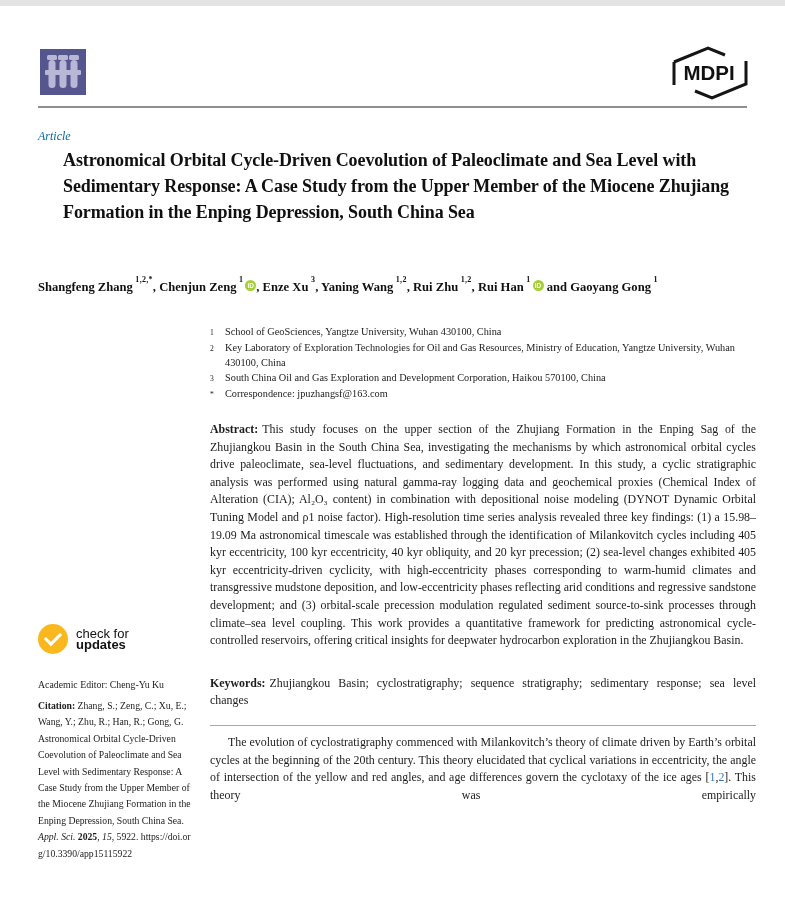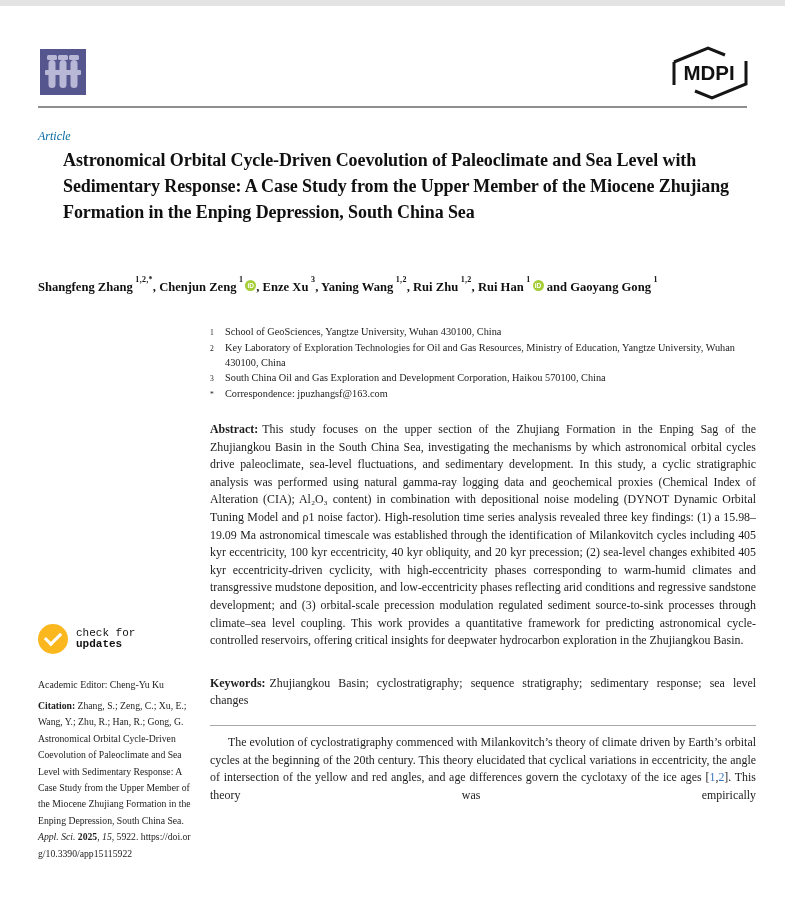--- a/index.html
+++ b/index.html
@@ -38,21 +38,21 @@
   .intro-p { margin-top:8px; font-size:11.9px; line-height:17.6px; text-align:justify; text-align-last:justify;
              text-indent:18px; }
   .ref-link { color:#3878bd; }
 
   
   .sidebar { position:absolute; left:38px; top:616px; width:153px; font-size:9.7px; line-height:13px; color:#1c1c1c; }
   .badge { display:flex; align-items:center; gap:8px; margin-top:8px; height:30px; cursor:pointer; }
   .badge-circle { position:relative; flex:none; width:30px; height:30px; border-radius:50%; background:#FBB81E; }
   .badge-circle::after { content:""; position:absolute; left:7px; top:8px; width:13px; height:7px;
                          border-left:3.5px solid #fff; border-bottom:3.5px solid #fff; transform:rotate(-45deg); }
-  .badge-text { font-family:Liberation Mono, monospace; font-size:11px; line-height:11.5px; color:#111; }
+  .badge-text { font-family:Liberation Sans, sans-serif; font-size:13px; line-height:11.5px; color:#111; }
   .badge-text .b2 { font-weight:700;margin-top:48px; }
   .editor { margin-top:24px; font-size:9.8px; }
   .dates { margin-top:9px; }
   .dates div { margin-bottom:4.3px; }
   .citation { margin-top:7px; line-height:16.4px; }
   .citation .it { font-style:italic; }
   .citation .bd { font-weight:700; }
   .doi { word-break:break-all; }
 </style>
 </head>

